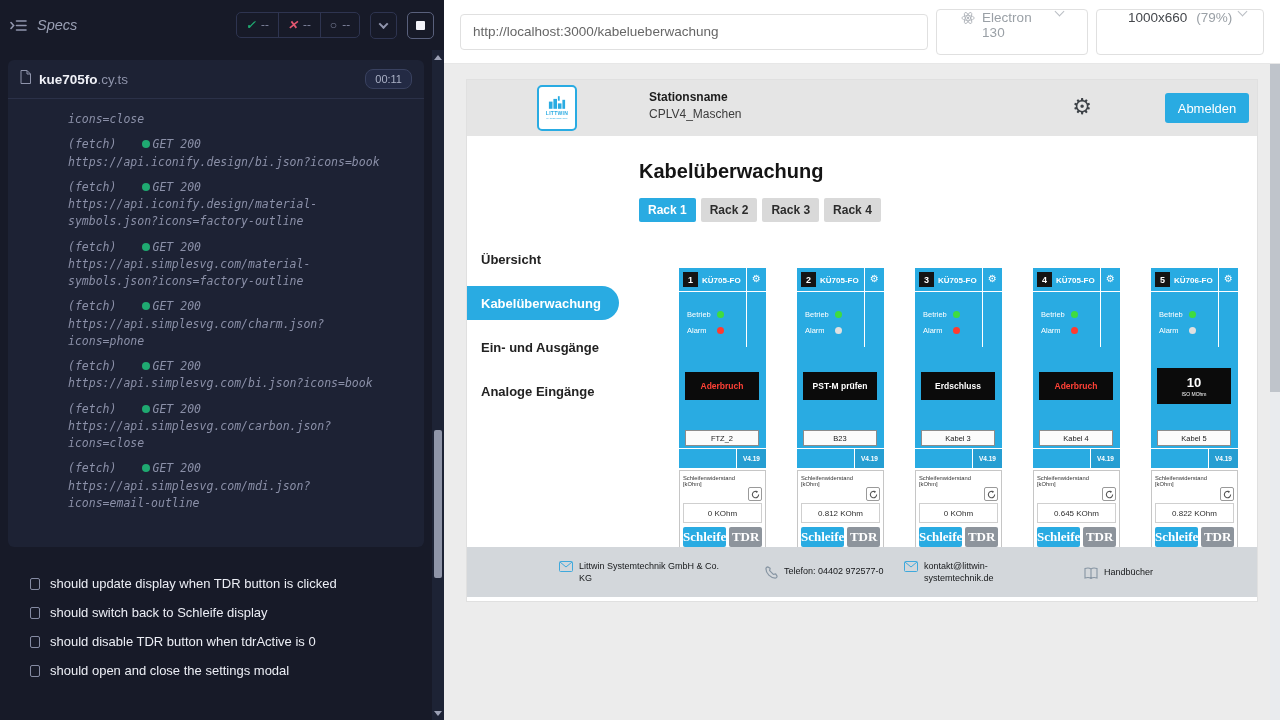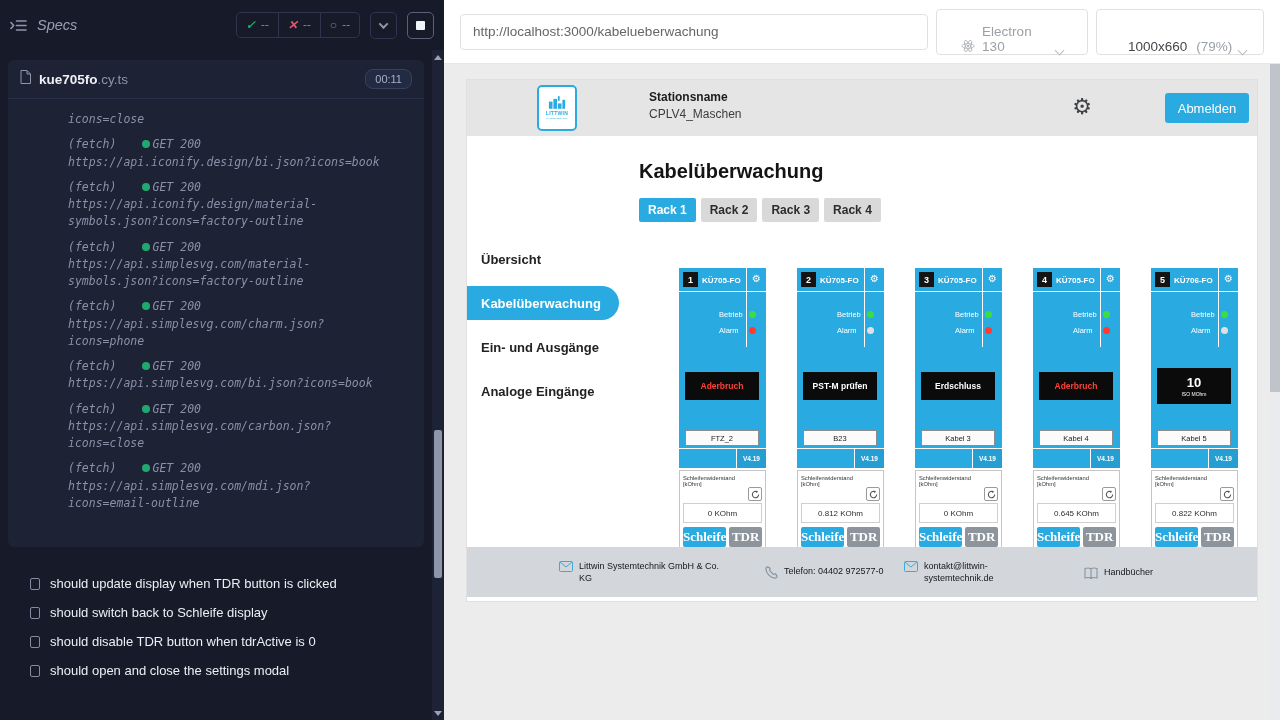--- a/index.html
+++ b/index.html
@@ -47,21 +47,21 @@
   .sb-arrow { height:14px; flex:none; display:flex; align-items:center; justify-content:center; cursor:pointer; }
   .sb-arrow.up::after { content:""; border-left:4px solid transparent; border-right:4px solid transparent; border-bottom:5px solid #9ba0b4; }
   .sb-arrow.down::after { content:""; border-left:4px solid transparent; border-right:4px solid transparent; border-top:5px solid #9ba0b4; }
   .sb-track { flex:1; position:relative; }
   .sb-thumb { position:absolute; top:57%; height:23%; left:2px; width:8px; background:#8f95a8; border-radius:2px; cursor:grab; }
 
   
   .browser { flex:1; display:flex; flex-direction:column; min-width:0; background:#ececec; }
   .browser-toolbar { height:64px; flex:none; background:#fff; border-bottom:1px solid #e7e7e7; display:flex; align-items:center; padding:0 16px; gap:8px; }
   .url-input { width:468px; height:36px; border:1px solid #e0e0e0; border-radius:4px; padding:14px 12px; font-size:13.5px; color:#666; font-family:"Liberation Sans",sans-serif; outline:none; }
-  .sel { height:46px; border:1px solid #e0e0e0; border-radius:4px; background:#fff; display:flex; align-items:flex-end; padding:0 24px; gap:7px; cursor:pointer; }
+  .sel { height:46px; border:1px solid #e0e0e0; border-radius:4px; background:#fff; display:flex; align-items:flex-start; padding:0 24px; gap:7px; cursor:pointer; }
   .sel-electron { width:152px; font-size:13.5px; color:#9aa0a6; }
   .sel-size { width:168px; font-size:13.5px; color:#44474c; margin-left:auto; }
   .zoom-pct { color:#9aa0a6; margin-left:2px; }
   .chev-gray { width:7px; height:7px; border-right:1.5px solid #b9bdc3; border-bottom:1.5px solid #b9bdc3; transform:rotate(45deg); margin-left:auto; margin-top:-2px; flex:none; }
 
   .viewport { flex:1; position:relative; background:#ececec; }
   .vp-scrollbar { position:absolute; right:0; top:0; bottom:0; width:10px; background:#e9ebee; }
   .vp-thumb { position:absolute; top:0; left:0; right:0; height:328px; background:#bfc4cb; cursor:grab; }
 
   
@@ -88,21 +88,21 @@
   .tab.active { background:#29abe2; color:#fff; }
 
   .cards { display:flex; gap:31px; margin-top:46px; margin-left:40px; }
   .card { width:87px; flex:none; }
   .card-top { position:relative; height:200px; background:#29abe2; }
   .num { position:absolute; left:4px; top:4px; width:15px; height:15px; background:#141414; color:#fff; font-size:9px; font-weight:bold; display:flex; align-items:center; justify-content:center; }
   .model { position:absolute; left:23px; top:8px; font-size:8px; font-weight:bold; color:#fff; white-space:nowrap; }
   .head-line { position:absolute; left:0; right:0; top:23px; border-top:1px solid #fff; }
   .gear-col { position:absolute; top:0; right:0; width:20px; height:79px; border-left:1px solid #fff; text-align:center; }
   .gear-col .g { font-size:10px; line-height:22px; color:#fff; font-family:"DejaVu Sans",sans-serif; cursor:pointer; }
-  .led-row { position:absolute; left:8px; display:flex; align-items:center;margin-left:32px; }
+  .led-row { position:absolute; left:8px; display:flex; align-items:center; }
   .led-row.r1 { top:42px; }
   .led-row.r2 { top:58px; }
   .led-row .lbl { font-size:7.5px; color:#fff; width:30px; }
   .led { width:7px; height:7px; border-radius:50%; flex:none; }
   .status { position:absolute; left:6px; right:7px; top:104px; height:28px; background:#0b0b0b; display:flex; align-items:center; justify-content:center; }
   .status.tall { top:100px; height:36px; flex-direction:column; }
   .st-text { font-size:8.5px; font-weight:bold; white-space:nowrap; }
   .st-big { font-size:13px; font-weight:bold; line-height:14px; }
   .st-sub { font-size:5px; color:#fff; margin-top:1px; }
   .cable { position:absolute; left:6px; right:7px; top:162px; height:16px; background:#fbfbfb; border:1px solid #8c8c8c; display:flex; align-items:center; justify-content:center; font-size:7.5px; color:#222; }

